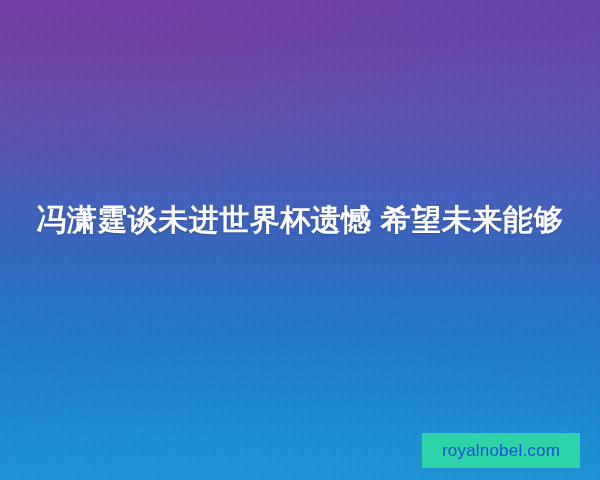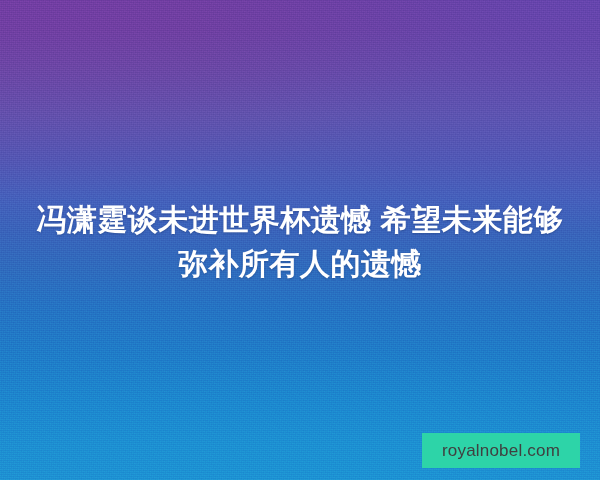--- a/index.html
+++ b/index.html
@@ -85,37 +85,36 @@
     left: 422px;
     top: 433px;
     width: 158px;
     height: 35px;
     background: #2dd4a8;
     display: flex;
     align-items: center;
     justify-content: center;
   }
   .watermark-text {
-    color: #404040;
+    color: #1d4ed8;
     font-size: 17px;
     letter-spacing: .2px;
     white-space: nowrap;
   }
 </style>
 </head>
 <body>
 
 <div id="stage">
 
   <div class="bg-base"></div>
   <div class="bg-sheen"></div>
   <div class="bg-noise"></div>
 
   <div class="headline">
     <span class="line">冯潇霆谈未进世界杯遗憾 希望未来能够</span>
-    <span class="line">弥补所有人的遗憾</span>
   </div>
 
   <div class="watermark">
     <span class="watermark-text">royalnobel.com</span>
   </div>
 
 </div>
 
 </body></html>

